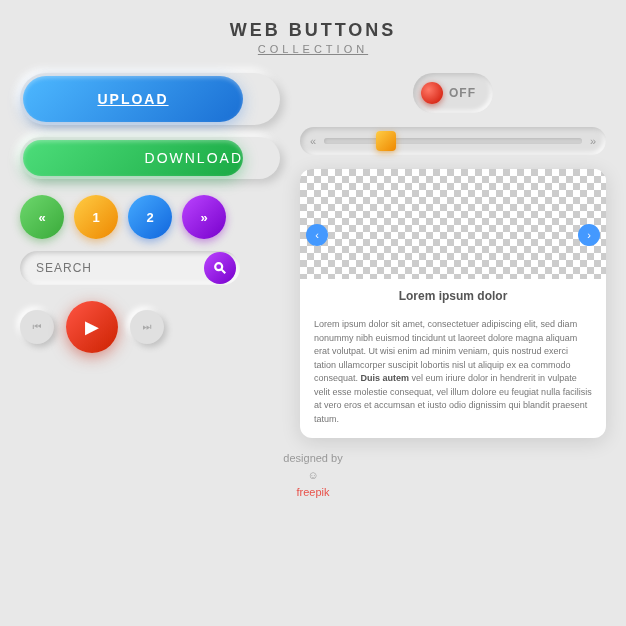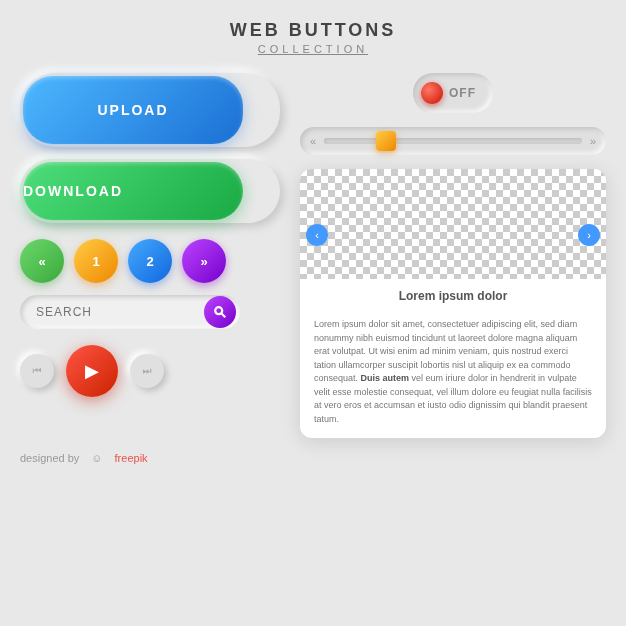--- a/index.html
+++ b/index.html
@@ -57,42 +57,43 @@
 
     
     .upload-btn {
       background: linear-gradient(135deg, #4db8ff 0%, #1a6fd4 100%);
       color: white;
       font-weight: 700;
       font-size: 14px;
       letter-spacing: 2px;
       border: none;
       border-radius: 30px;
-      padding: 26px 0;
+      padding: 15px 0;
       width: 220px;
       cursor: pointer;
       box-shadow: 0 4px 15px rgba(70,140,230,0.4), inset 0 2px 4px rgba(255,255,255,0.3);
       display: block;
+      text-decoration: underline;
     }
 
     
     .download-btn {
       background: linear-gradient(135deg, #4ddd7a 0%, #1aaa44 100%);
       color: white;
-      font-weight: 700;
+      font-weight: 400;
       font-size: 14px;
       letter-spacing: 2px;
       border: none;
       border-radius: 30px;
-      padding: 21px 0;
+      padding: 10px 0;
       width: 220px;
       cursor: pointer;
       box-shadow: 0 4px 15px rgba(30,180,80,0.4), inset 0 2px 4px rgba(255,255,255,0.3);
       display: block;
-      text-align: left;
+      text-align: right;
     }
 
     
     .pagination-row {
       display: flex;
       align-items: center;
       gap: 10px;
       margin-top: 4px;
     }
 
@@ -361,21 +362,23 @@
     }
 
     
     .footer {
       text-align: center;
       margin-top: 14px;
       font-size: 11px;
       color: #999;
       display: flex;
       align-items: center;
-      gap: 12px;
+      justify-content: center;
+      gap: 5px;
+      flex-direction: column;
     }
     .footer-brand {
       font-weight: 400;
       color: #e8524a;
     }
 
     
     .btn-wrapper {
       background: #e8e8e8;
       border-radius: 35px;

